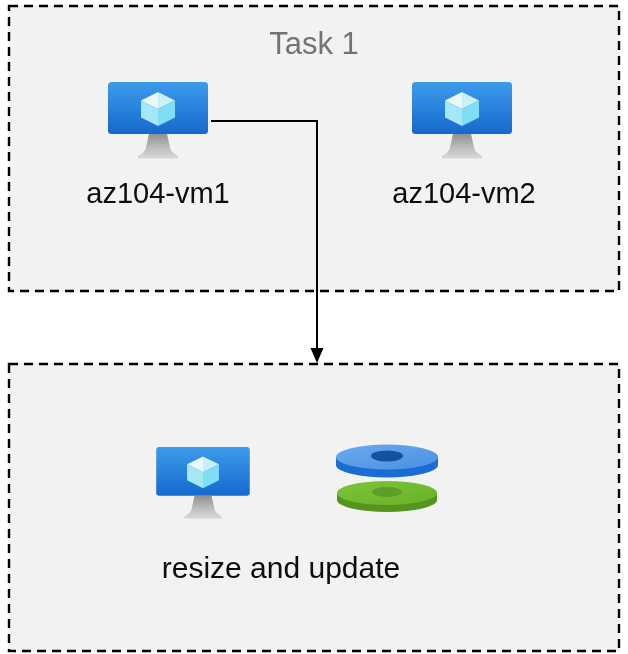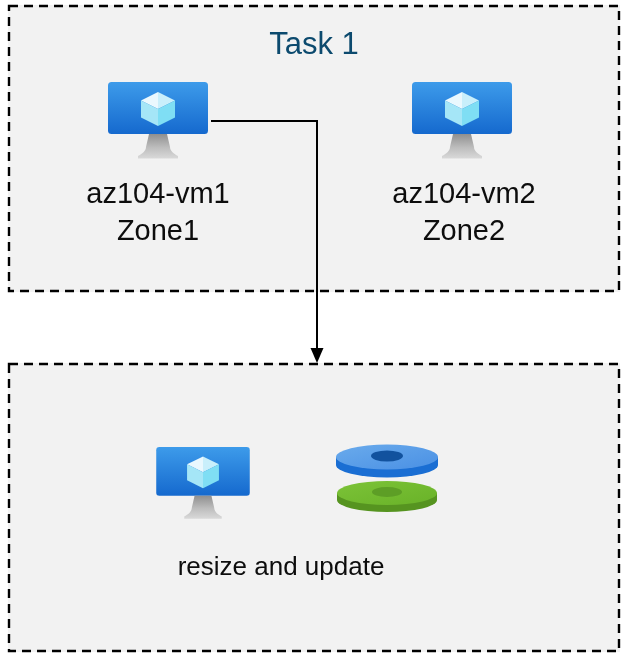--- a/index.html
+++ b/index.html
@@ -15,40 +15,40 @@
     background:#f2f2f2;
   }
   .task-box.task1{left:8px;top:5px;width:612px;height:287px;}
   .task-box.task2{left:8px;top:363px;width:612px;height:289px;}
   .task-title{
     position:absolute;
     left:0;right:0;top:20px;
     text-align:center;
     font-size:31px;
     line-height:38px;
-    color:#0c4a6e;
+    color:#737373;
   }
   figure{margin:0;padding:0;}
   .vm-figure{position:absolute;}
   .vm-figure .vm-svg{display:block;}
   .vm-label{
     position:absolute;
     text-align:center;
     font-size:29px;
     line-height:37px;
     color:#0d0d0d;
     white-space:nowrap;
   }
   .lbl-vm1{left:50px;top:170px;width:200px;}
   .lbl-vm2{left:356px;top:170px;width:200px;}
   .caption{
     position:absolute;
     left:73px;top:188px;width:400px;
     text-align:center;
-    font-size:26px;
+    font-size:30px;
     color:#0d0d0d;
     white-space:nowrap;
   }
   .overlay{
     position:absolute;left:0;top:0;
     pointer-events:none;
   }
   .hidden-defs{position:absolute;width:0;height:0;}
 </style>
 </head>
@@ -101,31 +101,29 @@
   <section class="task-box task1">
     <div class="task-title">Task 1</div>
 
     <figure class="vm-figure" style="left:100px;top:77px;">
       <svg class="vm-svg" width="100" height="80" viewBox="0 0 100 80">
         <use href="#sym-vm"></use>
       </svg>
     </figure>
     <figcaption class="vm-label lbl-vm1">
       <div>az104-vm1</div>
-      <div>Zone1</div>
     </figcaption>
 
     <figure class="vm-figure" style="left:404px;top:77px;">
       <svg class="vm-svg" width="100" height="80" viewBox="0 0 100 80">
         <use href="#sym-vm"></use>
       </svg>
     </figure>
     <figcaption class="vm-label lbl-vm2">
       <div>az104-vm2</div>
-      <div>Zone2</div>
     </figcaption>
   </section>
 
   <section class="task-box task2">
 
     <figure class="vm-figure" style="left:148px;top:84px;">
       <svg class="vm-svg" width="94" height="75" viewBox="0 0 100 80">
         <use href="#sym-vm"></use>
       </svg>
     </figure>

